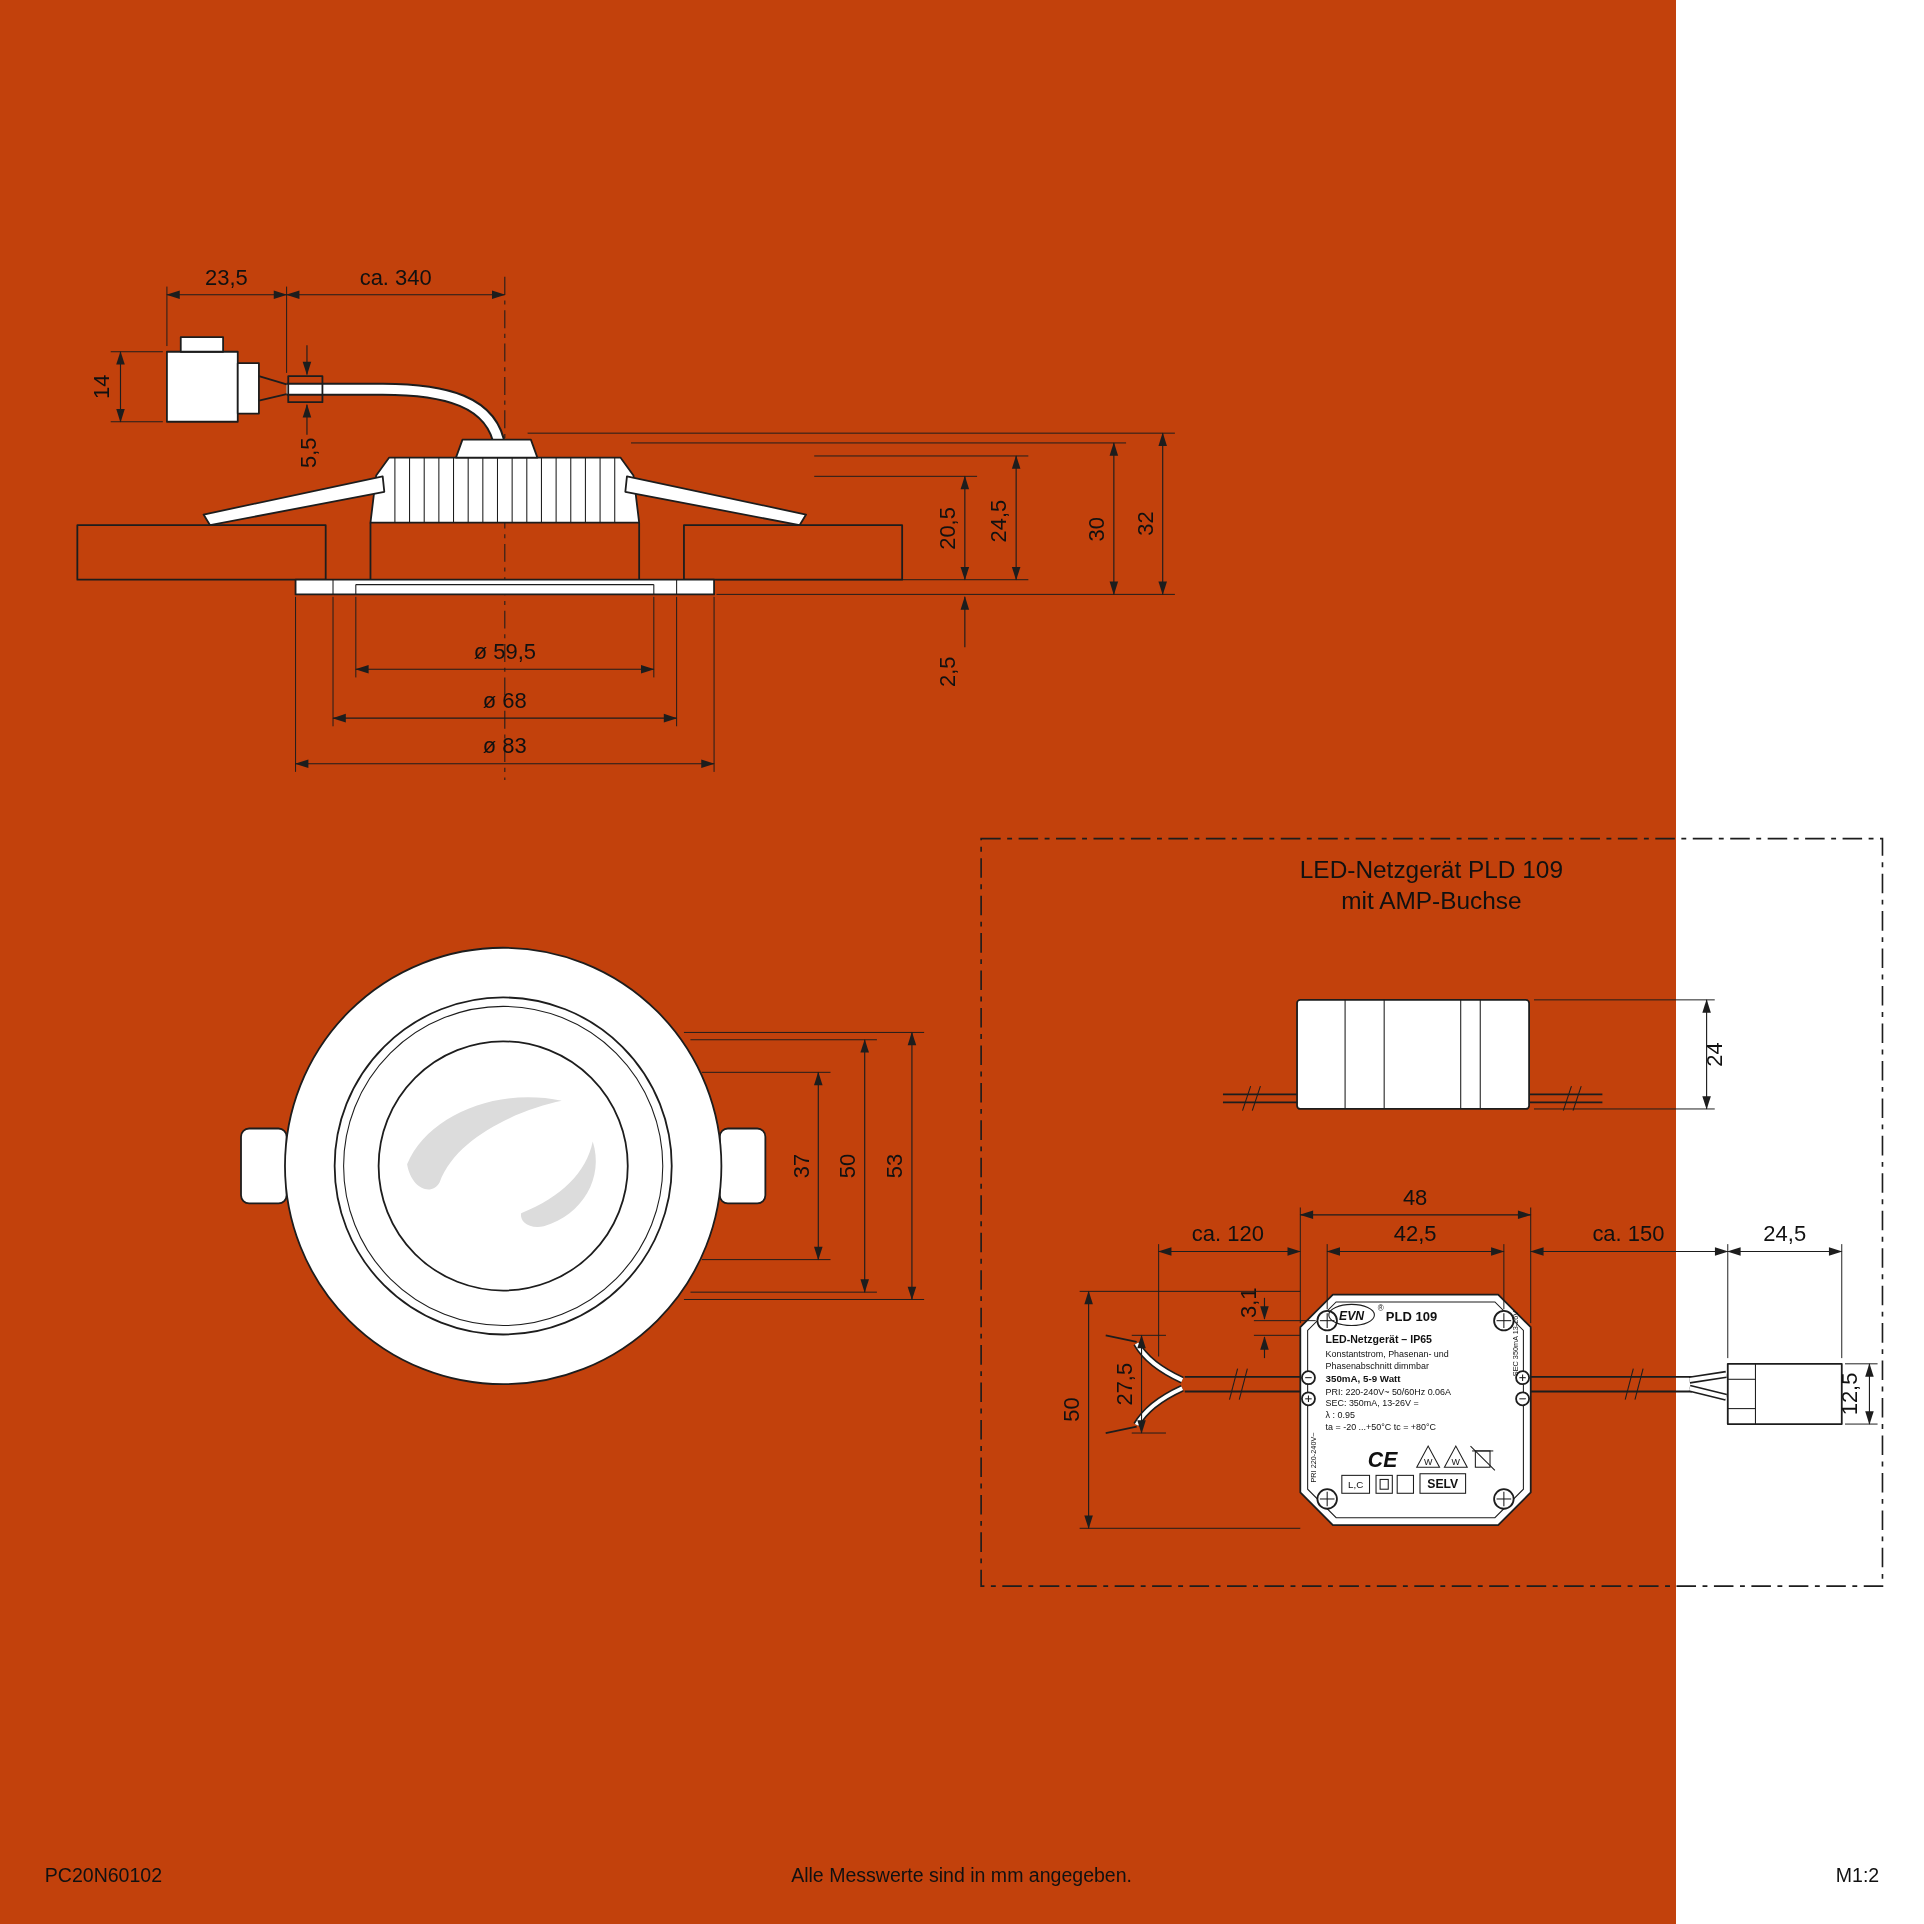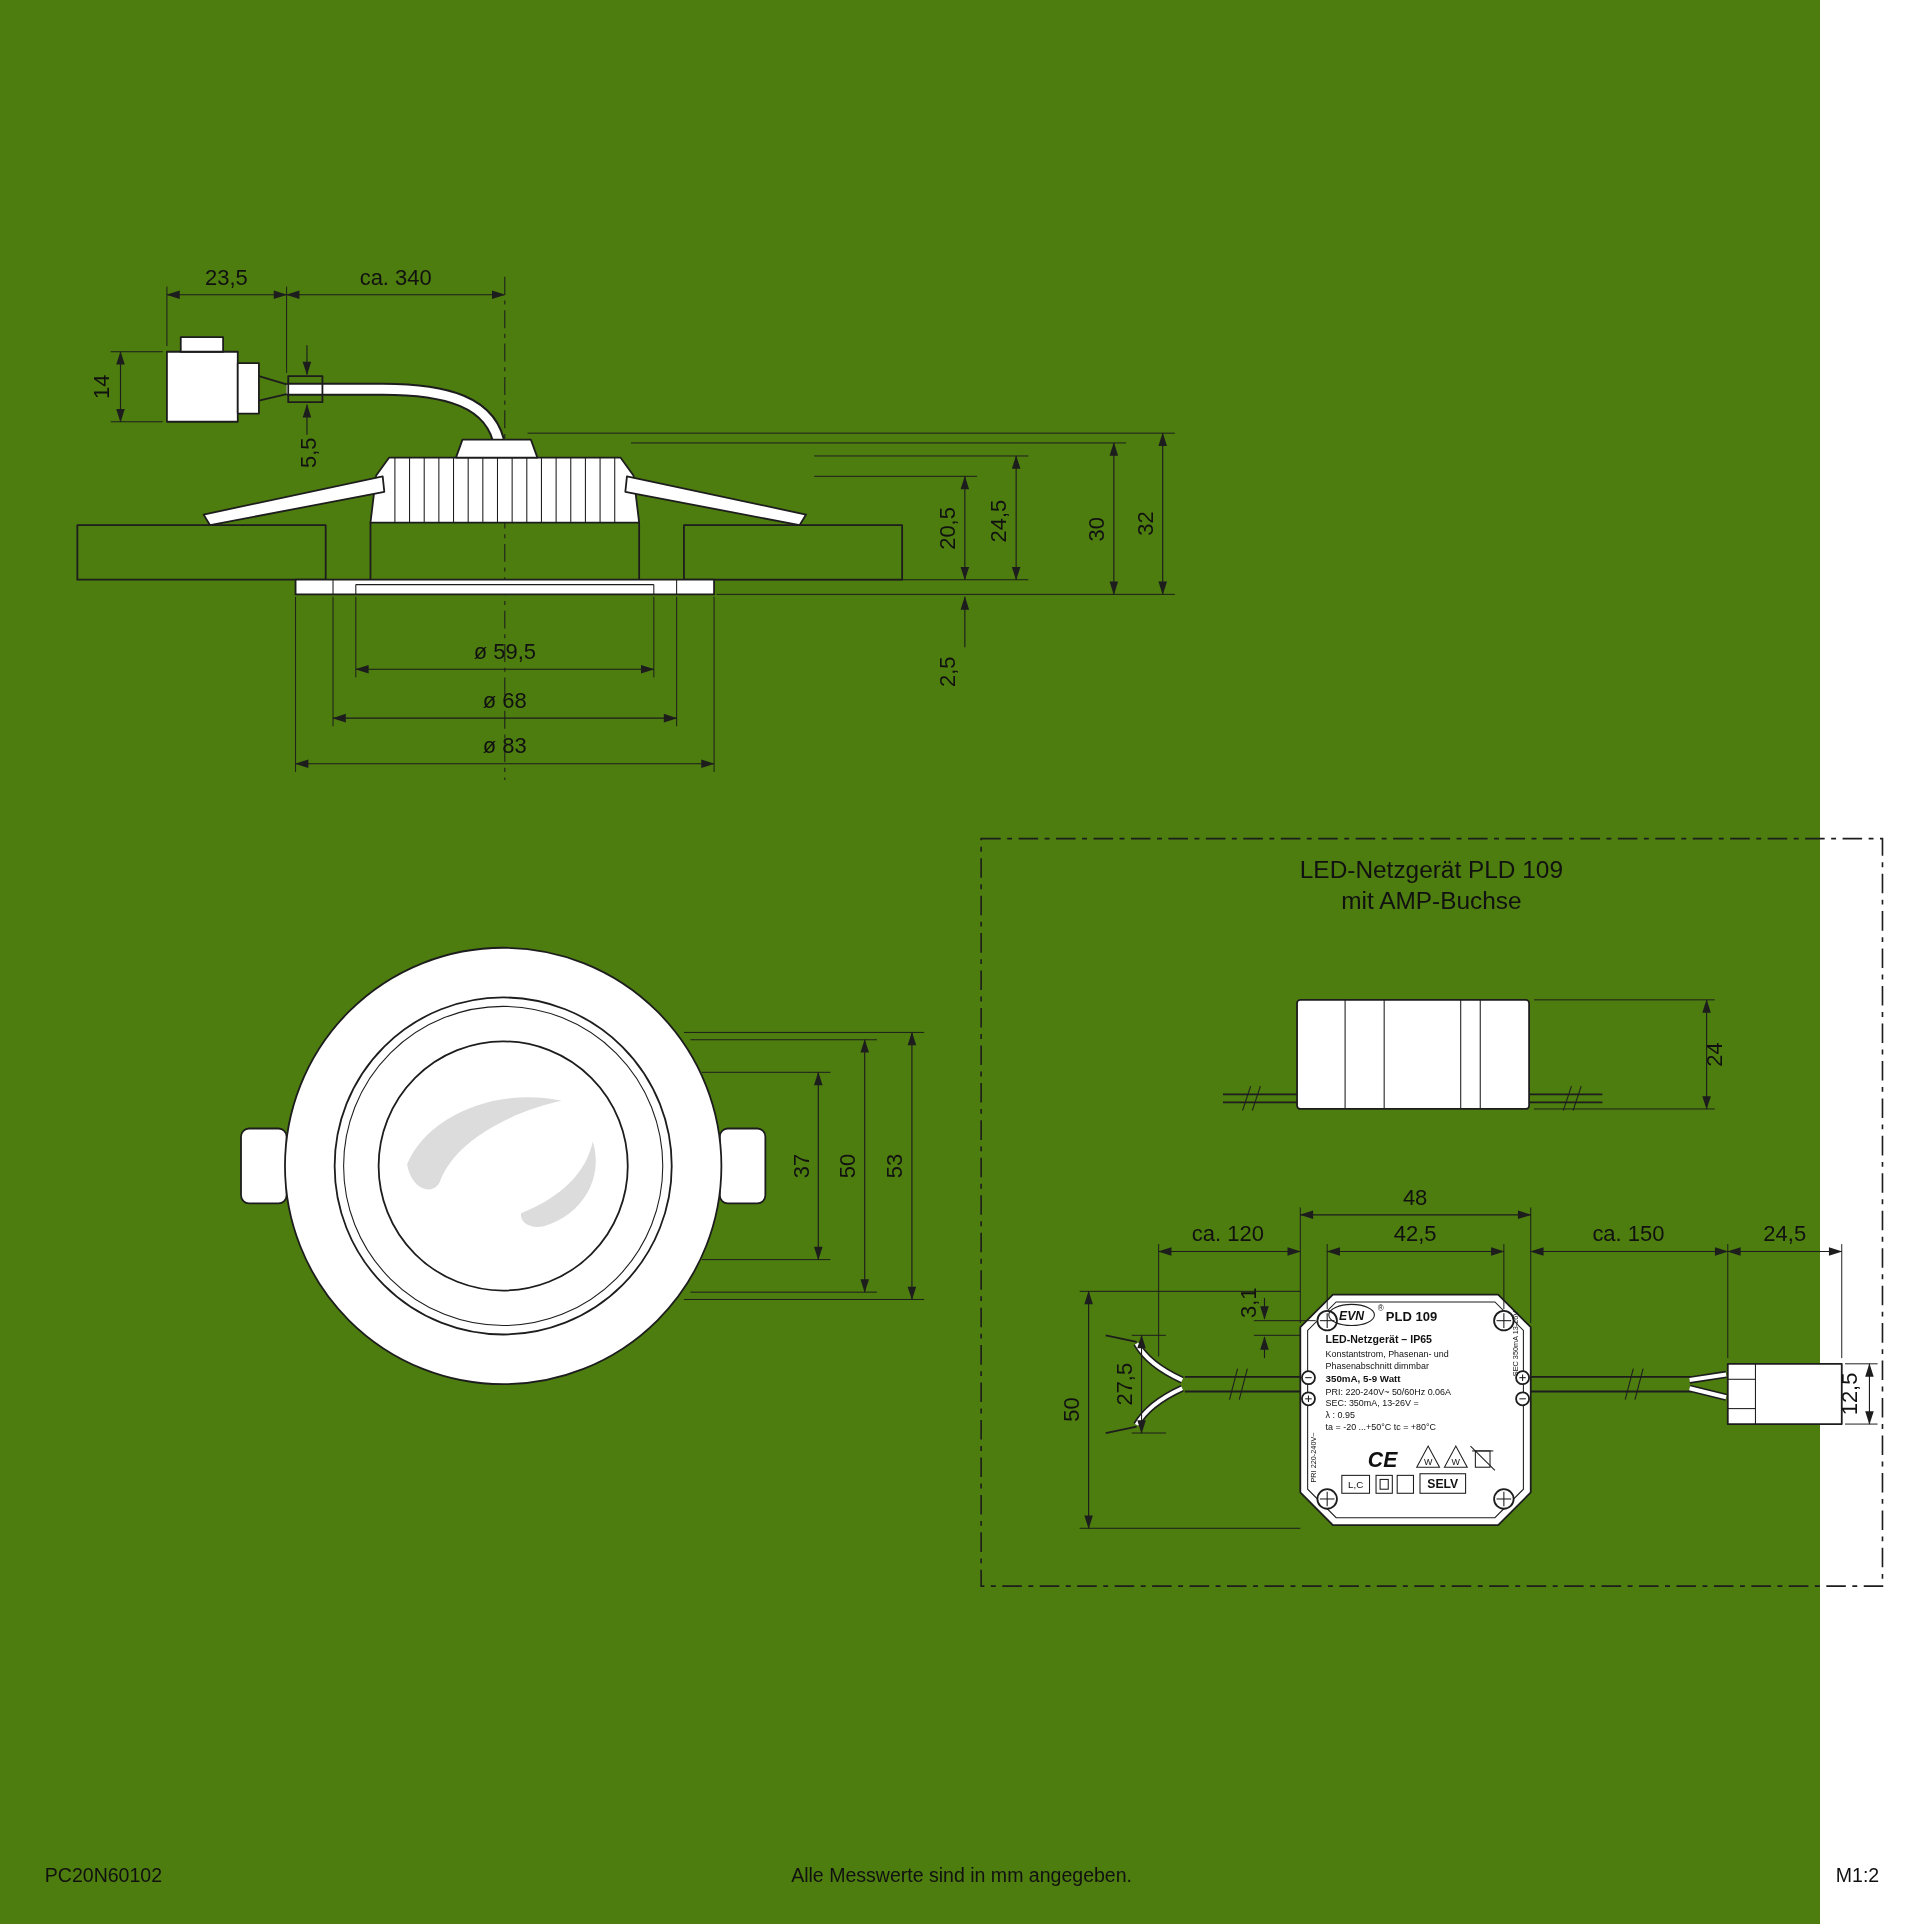--- a/index.html
+++ b/index.html
@@ -1,16 +1,16 @@
 <!DOCTYPE html>
 <html style="font-size:13px"><head>
 <meta charset="utf-8">
 <style>
   html,body{margin:0;padding:0;background:#fff;}
-  #stage{position:relative;width:1820px;height:1924px;background:#4d7c0f;
+  #stage{position:relative;width:1676px;height:1924px;background:#c2410c;
          font-family:"Liberation Sans", sans-serif;}
   svg{position:absolute;left:0;top:0;}
   .ol{stroke:#1d1d1d;stroke-width:2.2;fill:none;stroke-linejoin:round;}
   .olw{stroke:#1d1d1d;stroke-width:2.2;fill:#ffffff;stroke-linejoin:round;}
   .thin{stroke:#1d1d1d;stroke-width:1.3;fill:none;}
   .ext{stroke:#1d1d1d;stroke-width:1.2;fill:none;}
   .dimline{stroke:#1d1d1d;stroke-width:1.4;fill:none;}
   .center{stroke:#1d1d1d;stroke-width:1.3;fill:none;stroke-dasharray:22 7 5 7;}
   .dashbox{stroke:#1d1d1d;stroke-width:2;fill:none;stroke-dasharray:24 8 6 8;}
   .cableOuter{stroke:#1d1d1d;stroke-width:16;fill:none;}

